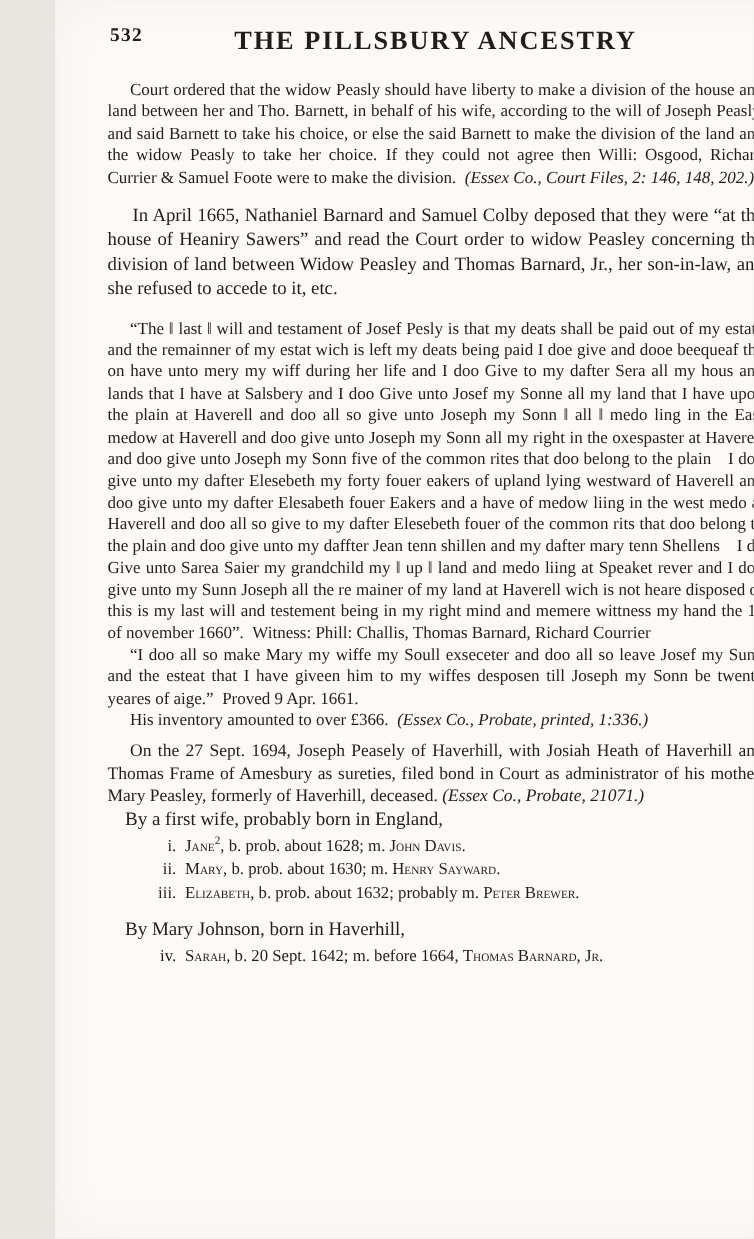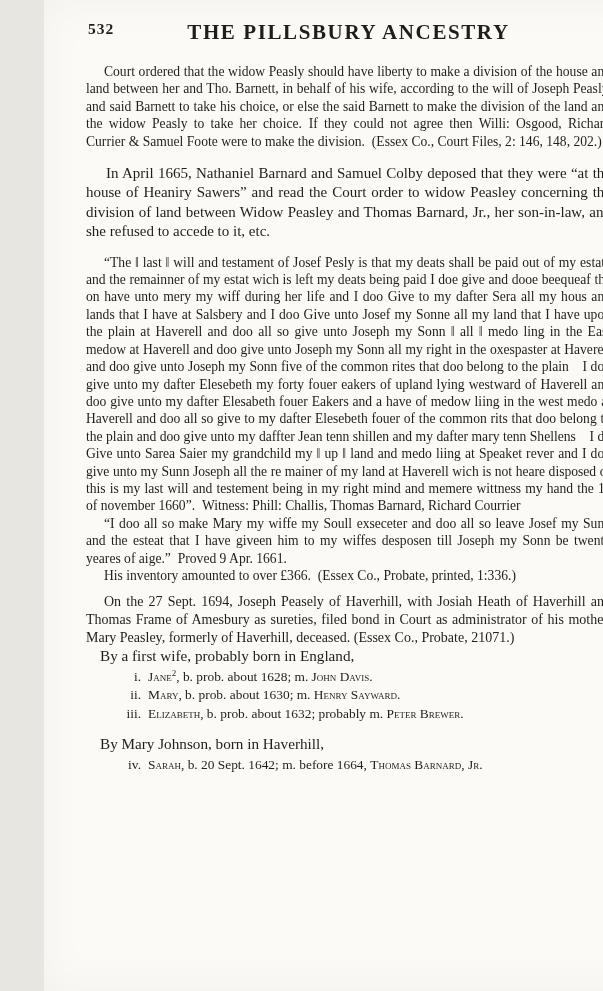--- a/index.html
+++ b/index.html
@@ -25,21 +25,21 @@
     text-align:center; font-weight:bold;
     font-size:21px; letter-spacing:1.6px;
   }
 
   .bodytext { margin-top:21px; }
 
   p { margin:0; text-align:justify; }
   p.small { font-size:13.6px; line-height:17.4px; text-indent:18px; }
   p.large { font-size:15px; line-height:19.4px; text-indent:20px; margin:14px 0 12px 0; }
   p.bond  { font-size:14px;  line-height:17.6px; text-indent:18px; margin-top:9px; }
-  .cite { }
+  .cite { font-style:italic; }
 
   .children-heading { font-size:15.2px; margin:15px 0 0 14px; text-align:left; text-indent:0; }
   .group-label { font-size:15.2px; margin:1px 0 3px 14px; text-align:left; text-indent:0;font-family:Liberation Serif, serif; }
   .group-label.second { margin-top:12px; }
 
   .child { font-size:13.4px; line-height:18.2px; margin-left:28px; text-align:left; text-indent:0; }
   .num { display:inline-block; width:27px; text-align:right; margin-right:7px; }
   .sc { font-variant:small-caps;text-align:right; }
   sup { font-size:9px; line-height:0; }
 </style>

